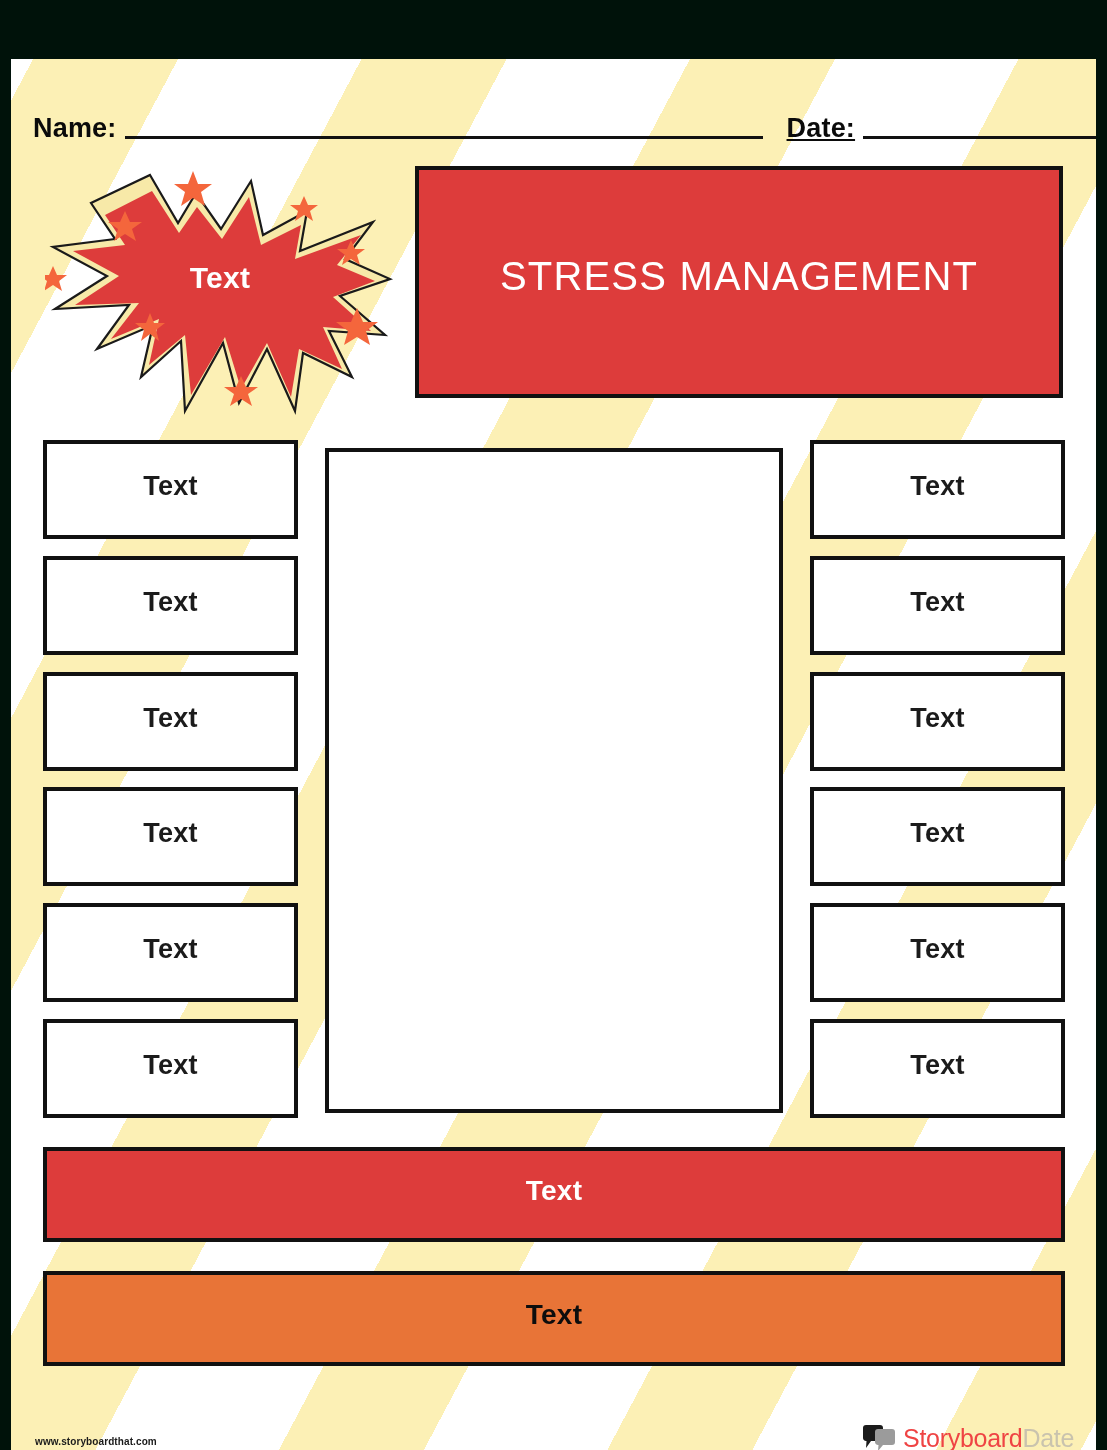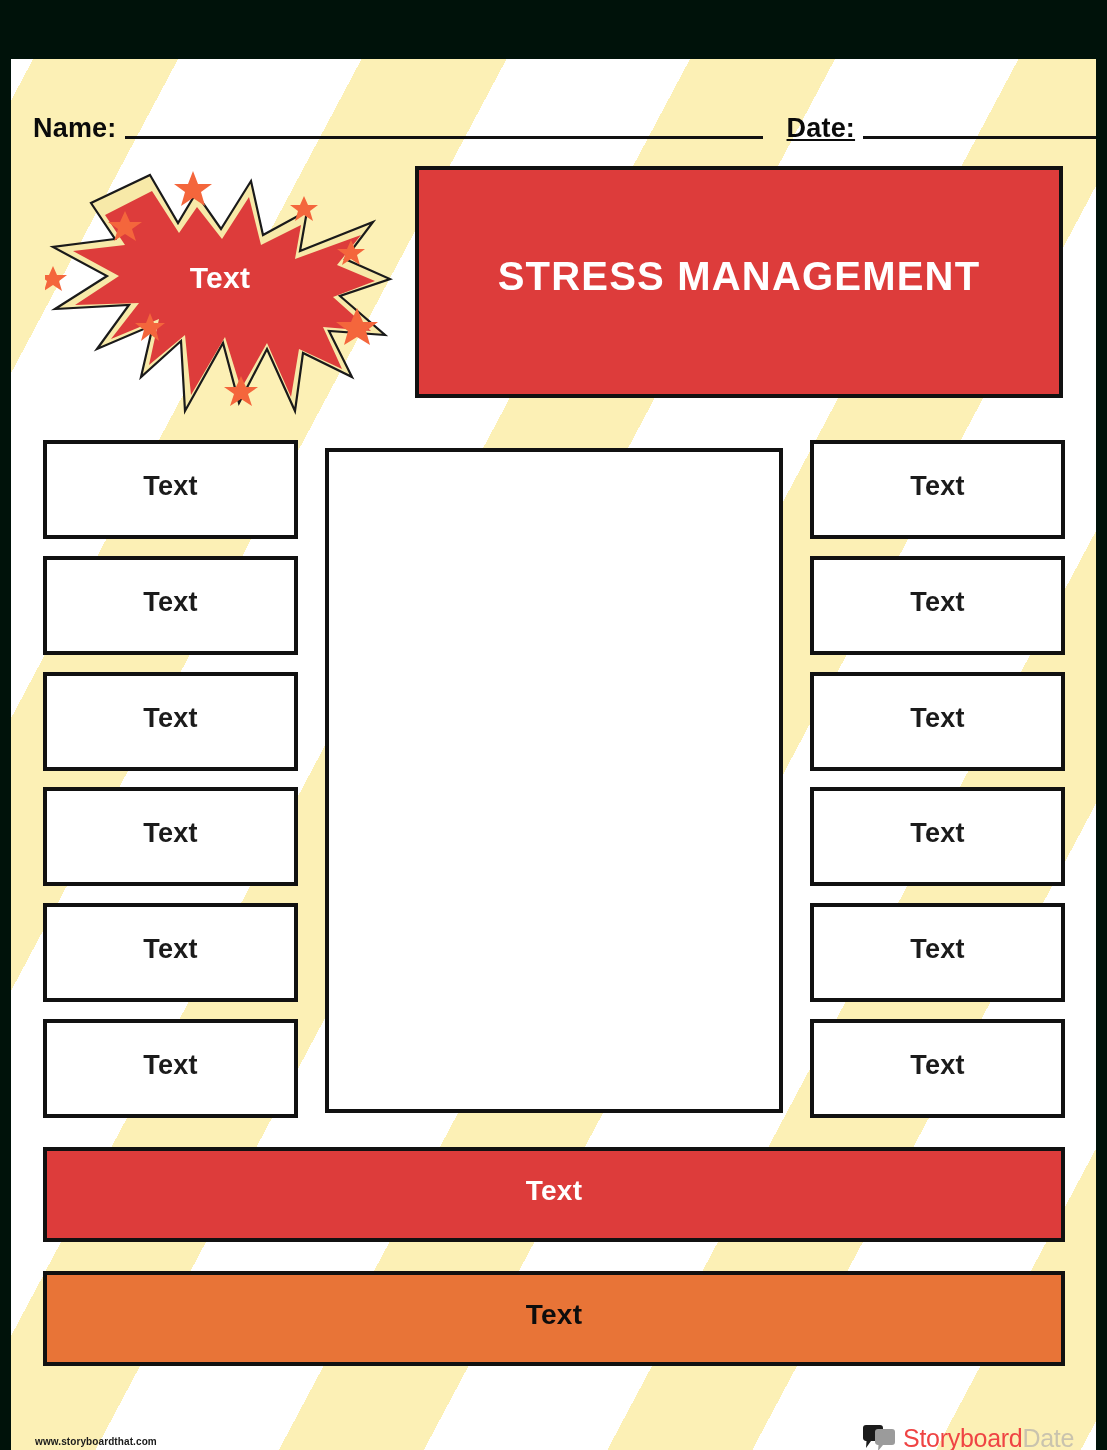--- a/index.html
+++ b/index.html
@@ -109,21 +109,21 @@
     width: 648px;
     height: 232px;
     background: #DD3C3B;
     border: 4px solid #111111;
     display: flex;
     align-items: center;
     justify-content: center;
   }
   #title-text {
     font-size: 40px;
-    font-weight: bold;
+    font-weight: normal;
     color: #ffffff;
     letter-spacing: 1.2px;
     text-align: center;
     transform: translateY(-6px);
   }
 
   
   #cols {
     position: absolute;
     left: 32px;

